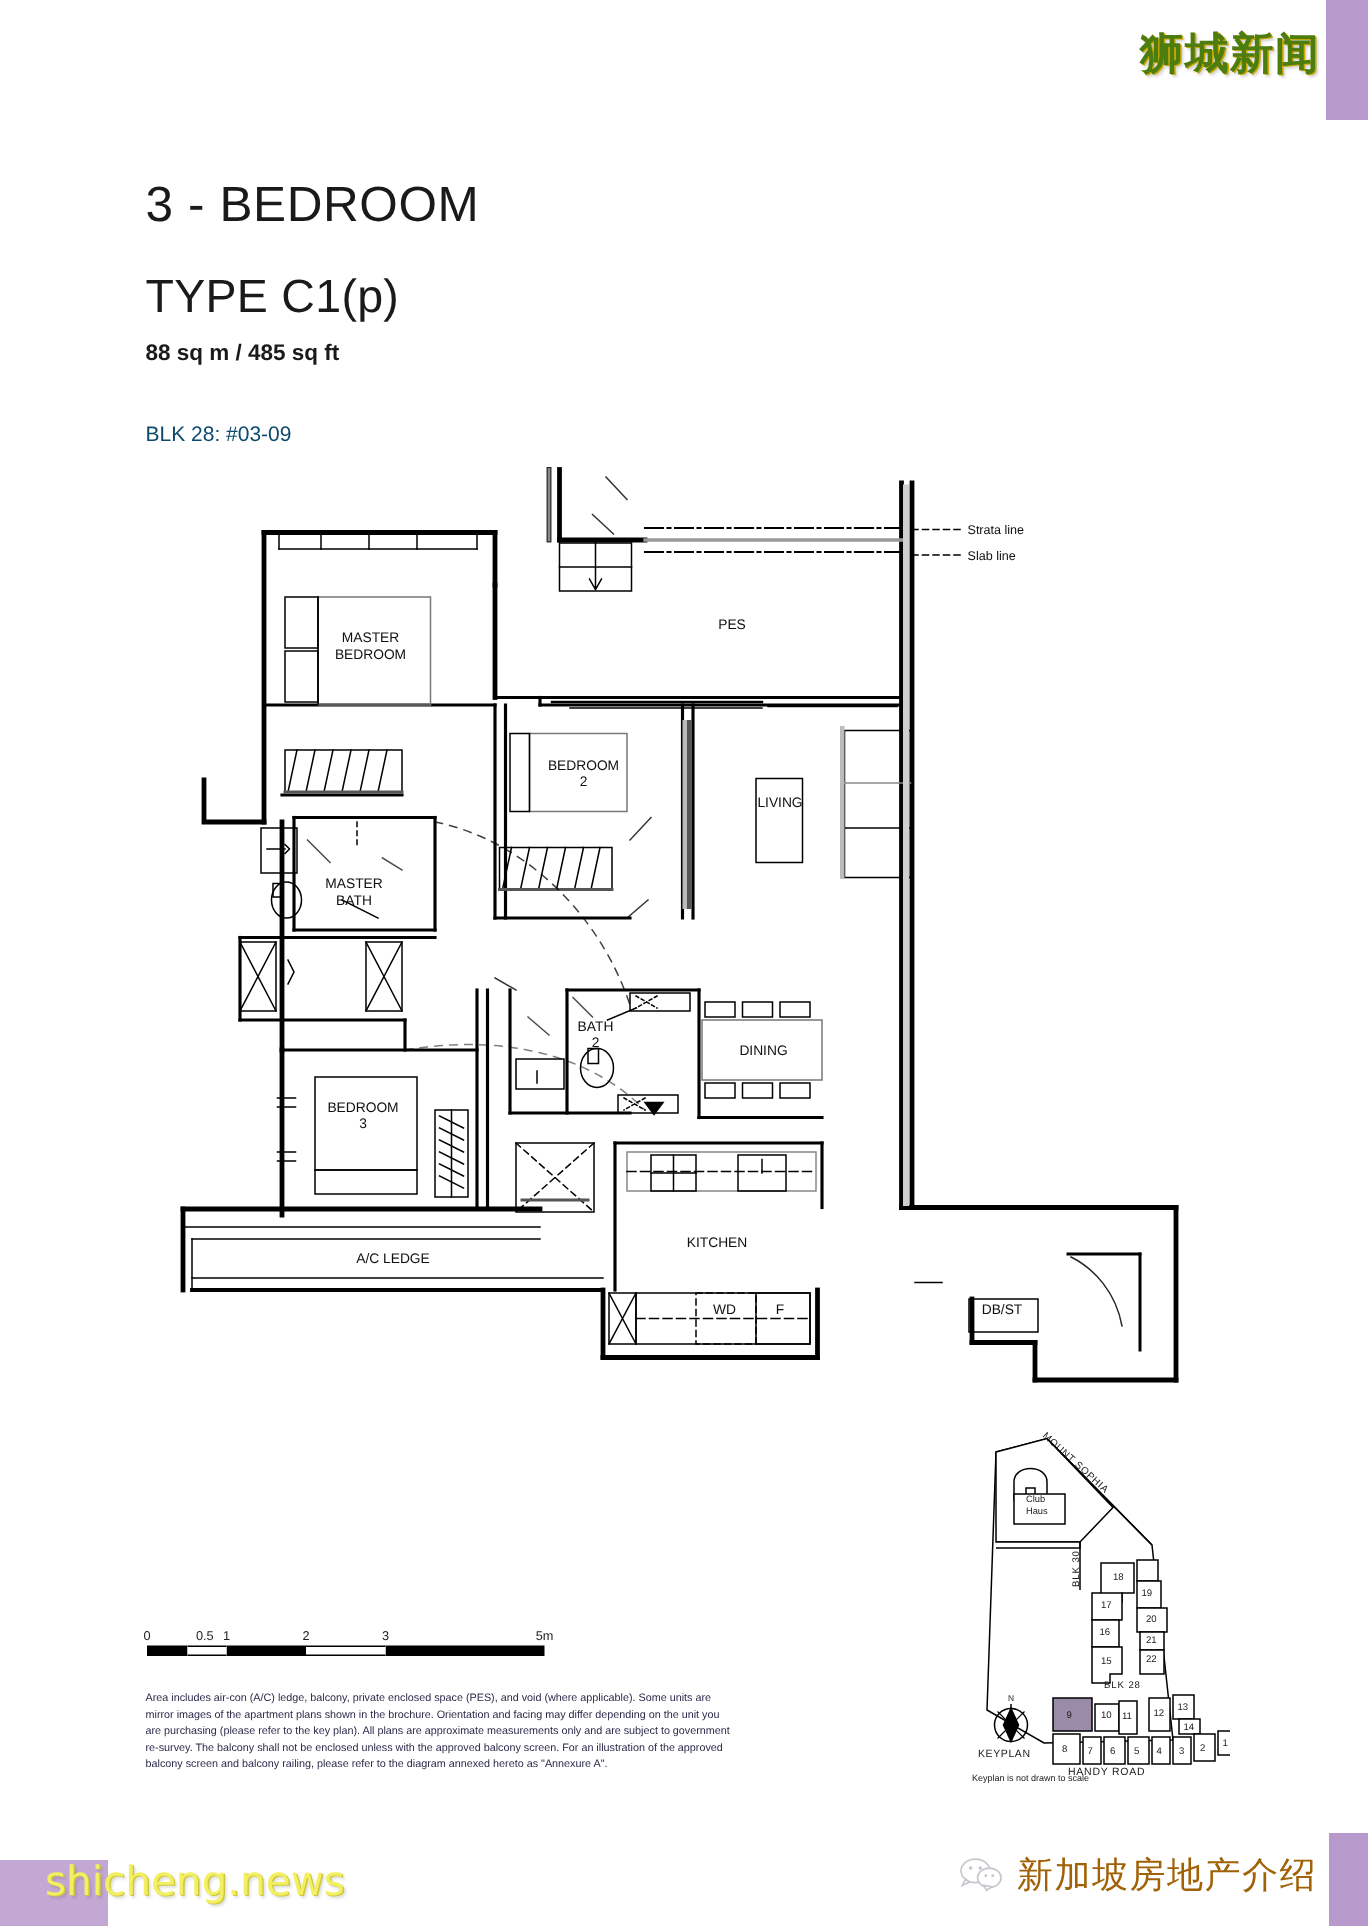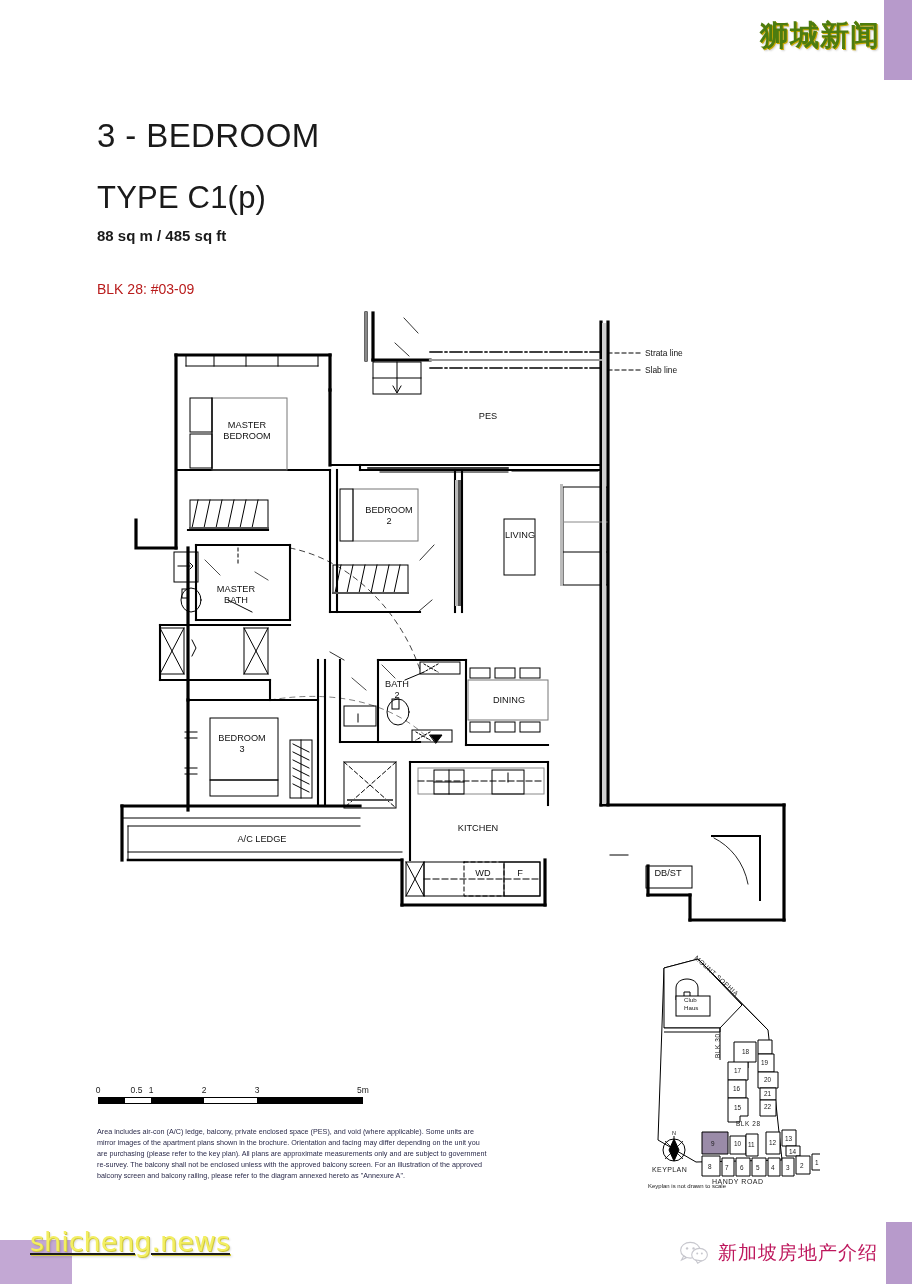--- a/index.html
+++ b/index.html
@@ -14,35 +14,35 @@
   #wm-right-bar{position:absolute;right:0;top:0;width:28px;height:80px;background:#b79acb;}
   #wm-topright{position:absolute;right:22px;top:14px;width:140px;height:44px;
     display:flex;align-items:center;justify-content:center;}
   #wm-topright .txt{
     font-size:29px;font-weight:bold;letter-spacing:1px;
     color:#4d7c0f;
     text-shadow:1px 1px 0 #c9a800,2px 2px 2px rgba(0,0,0,.18);
     font-family:"DejaVu Sans",sans-serif;
   }
   #wm-bottomleft-bar{position:absolute;left:0;bottom:0;width:72px;height:44px;background:#c3a8d4;}
-  #wm-bottomleft{position:absolute;left:30px;bottom:24px;height:34px;display:flex;align-items:flex-start;text-decoration:underline;}
+  #wm-bottomleft{position:absolute;left:30px;bottom:13px;height:34px;display:flex;align-items:center;}
   #wm-bottomleft .txt{
     font-size:27px;color:#f3ef62;font-family:"DejaVu Sans",sans-serif;
     text-shadow:1px 1px 0 #cfc83f,2px 2px 2px rgba(0,0,0,.14);
   }
   #wm-bottomright-bar{position:absolute;right:0;bottom:0;width:26px;height:62px;background:#b79acb;}
   #wm-bottomright{position:absolute;right:34px;bottom:18px;display:flex;align-items:center;gap:9px;}
-  #wm-bottomright .txt{font-size:19px;color:#be185d;font-family:"DejaVu Sans",sans-serif;letter-spacing:1px;}
+  #wm-bottomright .txt{font-size:24px;color:#a16207;font-family:"DejaVu Sans",sans-serif;letter-spacing:1px;}
   .wechat-ico{width:30px;height:24px;opacity:.55;}
 
   
   #h-title{position:absolute;left:97px;top:117px;font-size:33px;font-weight:normal;letter-spacing:.4px;}
   #h-type{position:absolute;left:97px;top:180px;font-size:31px;font-weight:400;letter-spacing:.2px;}
   #h-area{position:absolute;left:97px;top:227px;font-size:15px;font-weight:bold;}
-  #h-blk{position:absolute;left:97px;top:281px;font-size:14px;color:#b91c1c;}
+  #h-blk{position:absolute;left:97px;top:281px;font-size:14px;color:#0c4a6e;}
 
   
   #plan{position:absolute;left:0;top:0;width:912px;height:1284px;pointer-events:none;}
   #plan svg{display:block;}
 
   
   #scalebar{position:absolute;left:98px;top:1085px;width:265px;height:26px;}
   #scalebar .ticks{position:relative;height:12px;}
   #scalebar .ticks span{position:absolute;font-size:8.5px;color:#222;transform:translateX(-50%);}
   #scalebar .bar{position:relative;height:7px;width:265px;background:#fff;border:0;}

